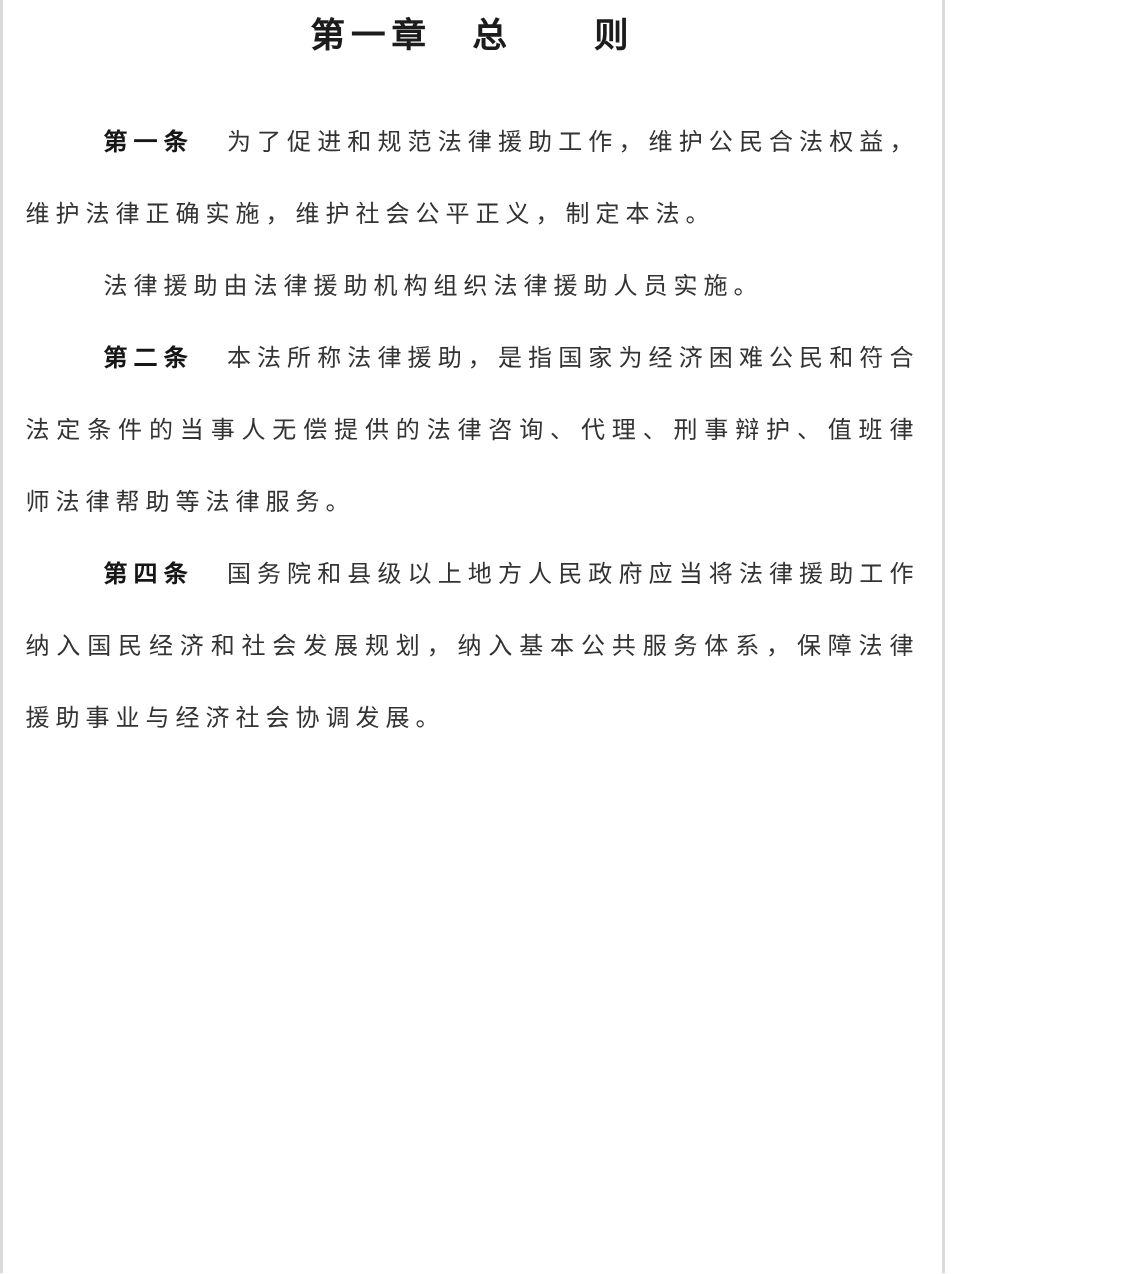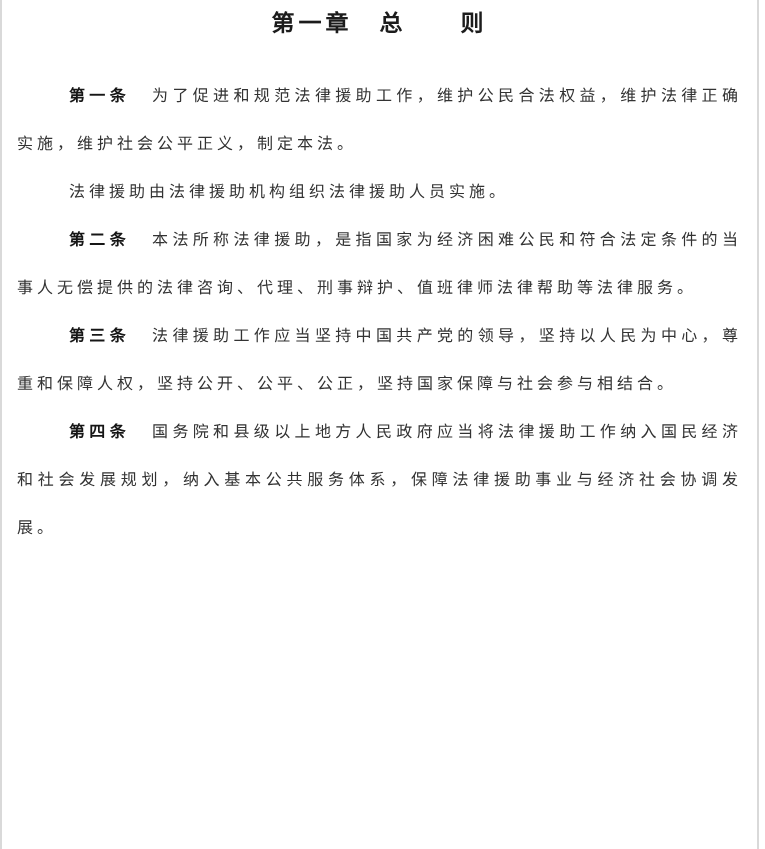--- a/index.html
+++ b/index.html
@@ -2,21 +2,21 @@
 <html lang="zh-CN"><head>
 <meta charset="utf-8">
 <style>
   html, body {
     margin: 0;
     padding: 0;
     background: #ffffff;
   }
   .page {
     position: relative;
-    width: 759px;
+    width: 630px;
     height: 849px;
     box-sizing: border-box;
     background: #ffffff;
     border-left: 2px solid #d9d9d9;
     border-right: 2px solid #d9d9d9;
     padding: 0 15px;
     overflow: hidden;
     font-family: "Liberation Serif", serif;
   }
   .chapter-title {
@@ -57,20 +57,19 @@
   <h1 class="chapter-title">第一章　总　　则</h1>
 
   <div class="body-text">
 
     <p class="para"><span class="article-label">第一条</span><span>为了促进和规范法律援助工作，维护公民合法权益，维护法律正确实施，维护社会公平正义，制定本法。</span></p>
 
     <p class="para"><span>法律援助由法律援助机构组织法律援助人员实施。</span></p>
 
     <p class="para"><span class="article-label">第二条</span><span>本法所称法律援助，是指国家为经济困难公民和符合法定条件的当事人无偿提供的法律咨询、代理、刑事辩护、值班律师法律帮助等法律服务。</span></p>
 
-    <p class="para"><span class="article-label">第三条</span><span>法律援助工作应当坚持中国共产党的领导，坚持以人民为中心，尊重和保障人权，坚持公开、公平、公正，坚持国家保障与社会参与相结合。</span></p>
 
     <p class="para"><span class="article-label">第四条</span><span>国务院和县级以上地方人民政府应当将法律援助工作纳入国民经济和社会发展规划，纳入基本公共服务体系，保障法律援助事业与经济社会协调发展。</span></p>
 
 
 
   </div>
 </div>
 
 </body></html>

